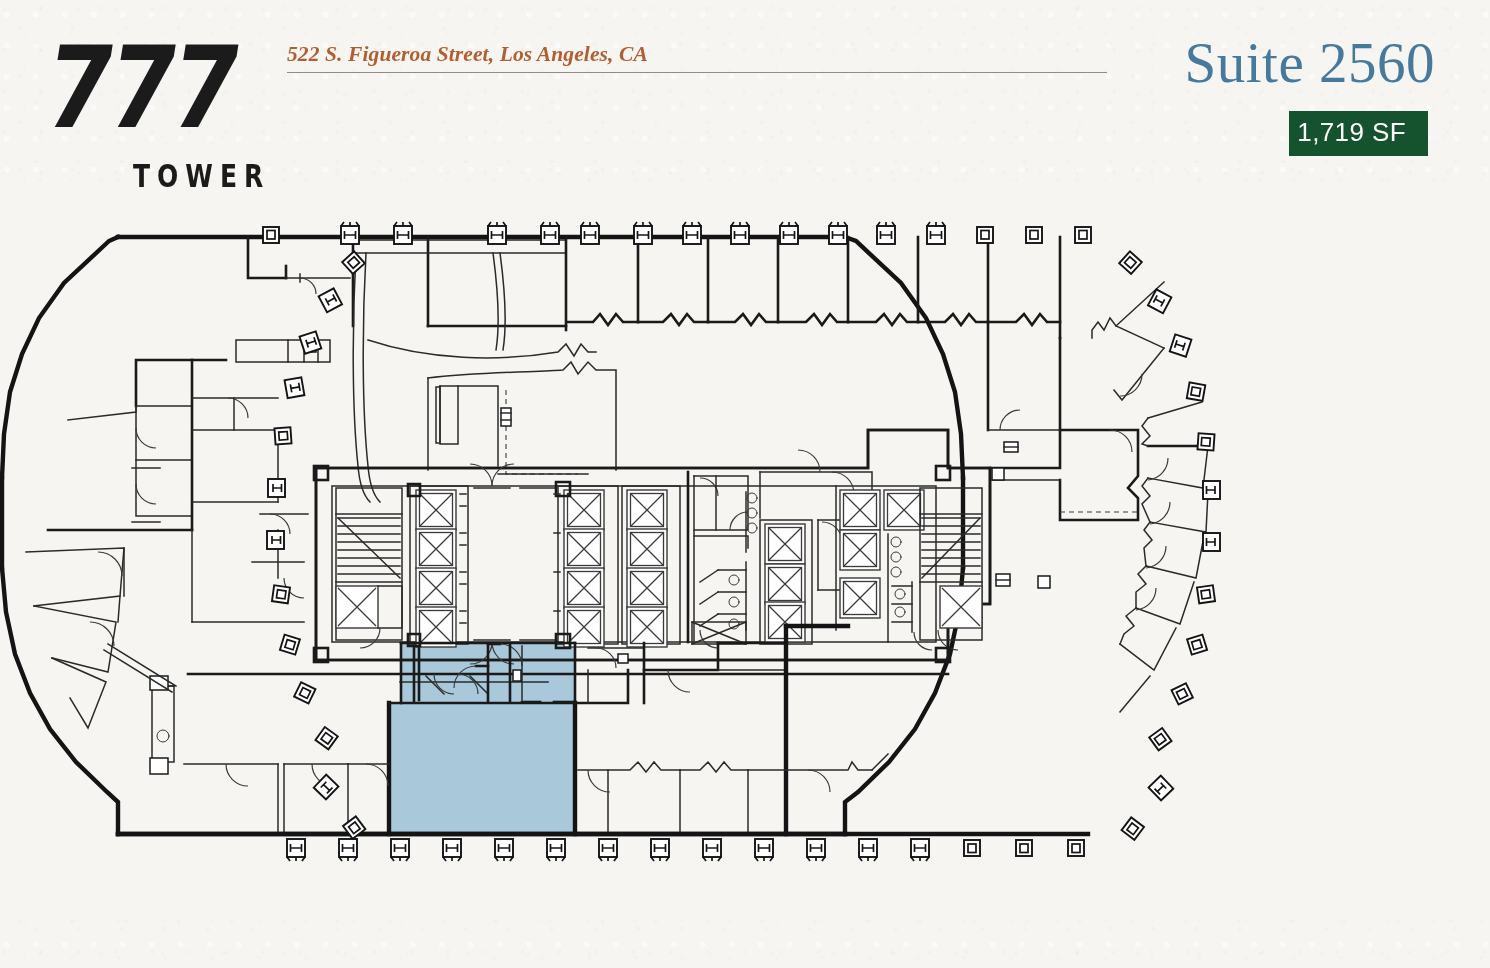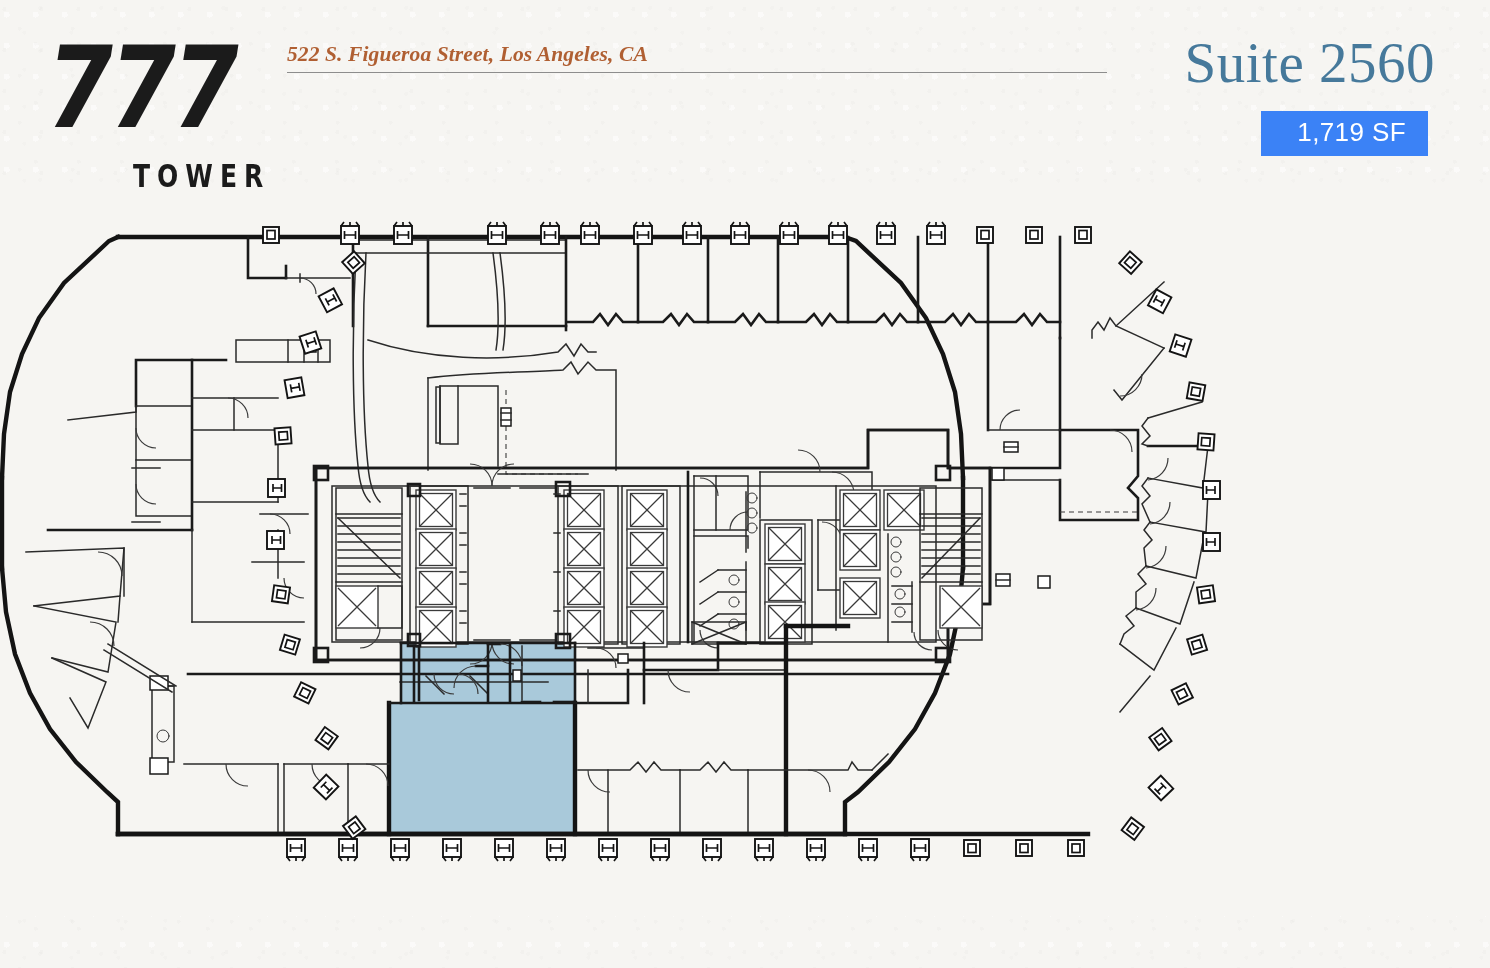--- a/index.html
+++ b/index.html
@@ -100,26 +100,26 @@
     line-height: 1.04;
     color: #46799b;
     letter-spacing: 0.5px;
     text-align: right;
     white-space: nowrap;
   }
   #sf-badge {
     position: absolute;
     right: 62px;
     top: 111px;
-    background: #3b82f6;
+    background: #14532d;
     color: #ffffff;
     font-family: "Liberation Sans", sans-serif;
     font-size: 26px;
     letter-spacing: 0.4px;
-    padding: 6px 22px 8px 36px;
+    padding: 6px 22px 8px 8px;
     white-space: nowrap;
   }
 
   
   #plan-wrap {
     position: absolute;
     left: 0;
     top: 196px;
     width: 1490px;
     height: 720px;

